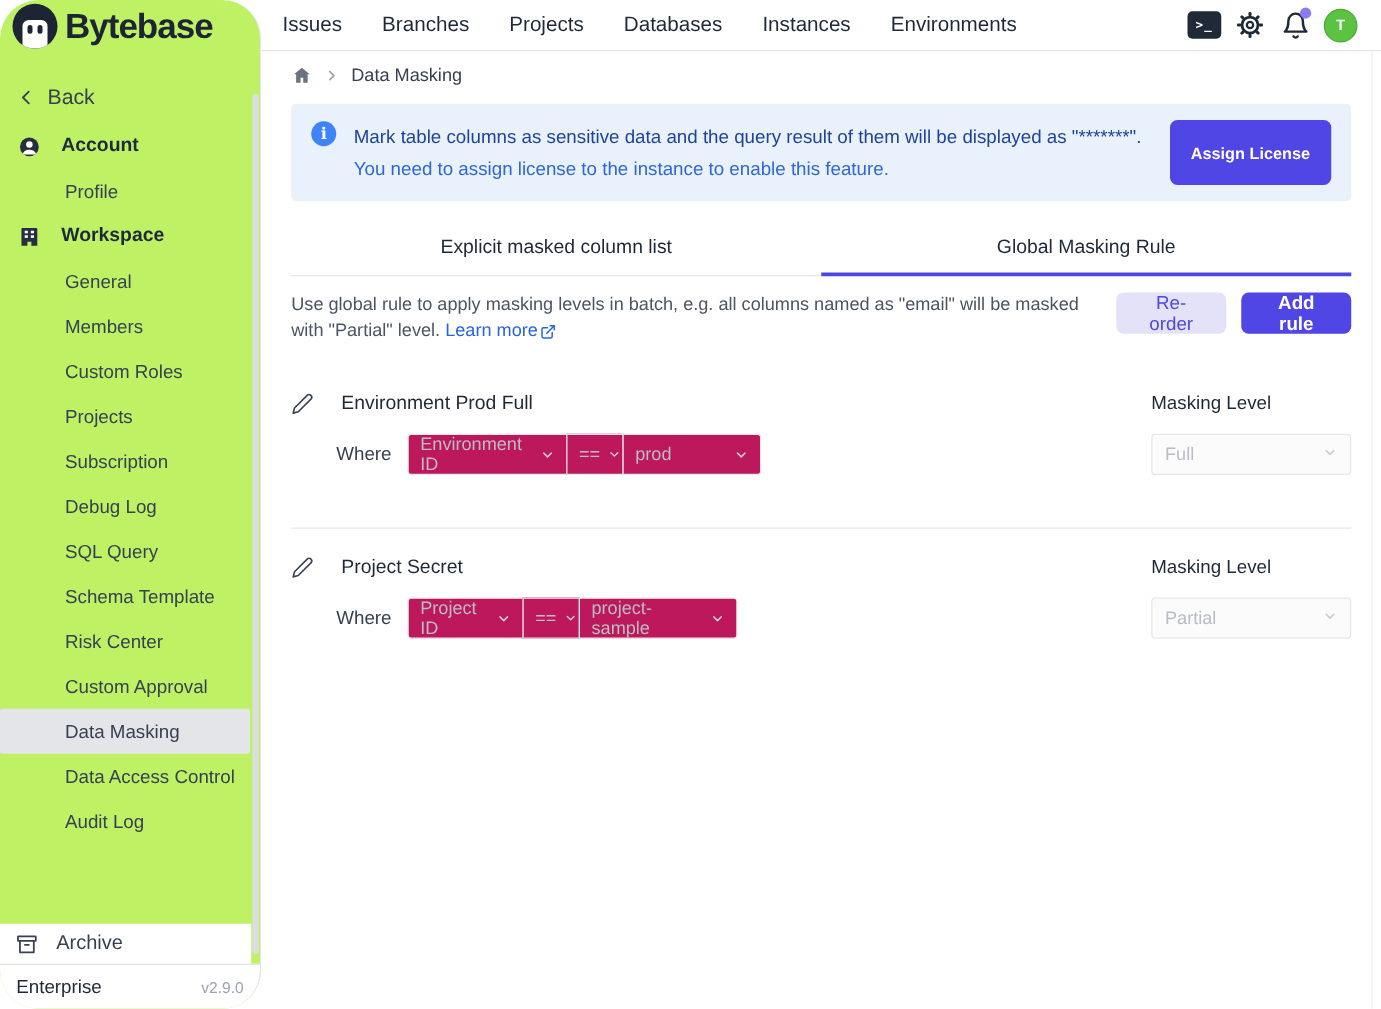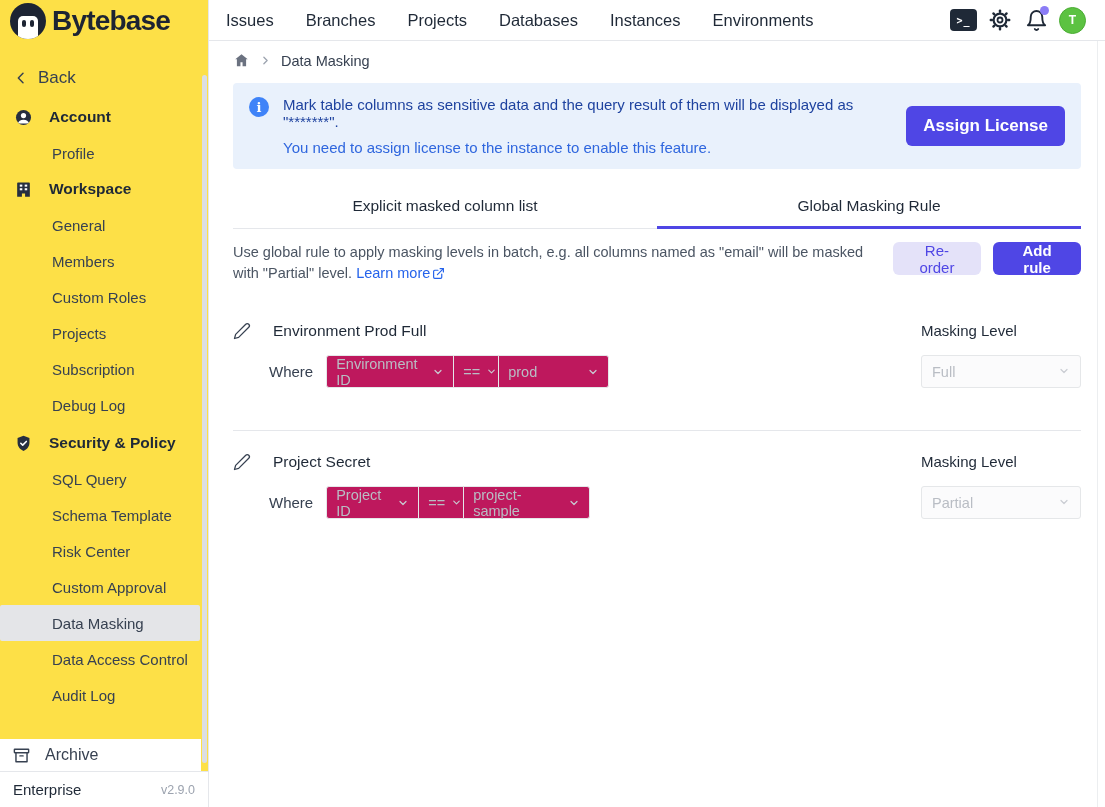--- a/index.html
+++ b/index.html
@@ -2,21 +2,21 @@
 <html><head>
 <meta charset="utf-8">
 <style>
   * { margin:0; padding:0; box-sizing:border-box; }
   html,body { width:1105px; height:807px; overflow:hidden; background:#fff;
     font-family:"Liberation Sans", sans-serif; color:#1f2937; }
   .app { display:flex; width:1105px; height:807px; }
 
   
   .sidebar { position:relative; width:209px; min-width:209px; height:807px;
-    border-right:1px solid #e5e7eb; background:#fde047; overflow:hidden; }
+    border-right:1px solid #e5e7eb; background:#bef264; overflow:hidden;border-radius:31px; }
   .logo-row { height:41px; display:flex; align-items:center; padding-left:10px; }
   .logo-mark { width:36px; height:36px; border-radius:50%; background:#1d2433; position:relative; overflow:hidden; flex:none; }
   .logo-face { position:absolute; left:8px; top:13px; width:20px; height:23px; background:#fff; border-radius:5px 5px 0 0; }
   .logo-eye { position:absolute; top:4px; width:4px; height:7px; background:#1d2433; border-radius:2px; }
   .logo-eye.l { left:4px; } .logo-eye.r { right:4px; }
   .logo-text { font-size:28px; font-weight:700; letter-spacing:-0.8px; color:#1d2433; margin-left:6px; }
 
   .back-row { height:36px; margin-top:19px; display:flex; align-items:center; padding-left:13px; cursor:pointer; }
   .back-row span { font-size:17px; color:#374151; margin-left:9px; }
 
@@ -58,21 +58,21 @@
 
   .banner { margin-top:14px; background:#e9f1fc; border-radius:4px; padding:13px 16px;
     display:flex; align-items:center; }
   .info-icon { width:20px; height:20px; border-radius:50%; background:#3f83f8; color:#fff;
     font-size:13px; font-weight:700; font-family:"DejaVu Serif", serif;
     display:flex; align-items:center; justify-content:center; flex:none; align-self:flex-start; margin-top:1px; }
   .banner-text { margin-left:14px; flex:1; }
   .banner-line1 { font-size:15px; color:#1e429f; font-weight:500; }
   .banner-line2 { font-size:15px; color:#2f66de; margin-top:9px; }
   .assign-btn { flex:none; background:#4f46e5; color:#fff; border:none; border-radius:6px;
-    height:40px; padding:0 17px; font-size:17px; font-weight:600; cursor:pointer; margin-left:16px;
+    height:52px; padding:0 17px; font-size:13px; font-weight:600; cursor:pointer; margin-left:16px;
     font-family:"Liberation Sans", sans-serif; }
 
   .tabs { margin-top:17px; display:flex; }
   .tab { flex:1; text-align:center; font-size:15.5px; color:#1f2937;
     padding:11px 0 13px; border-bottom:1px solid #e5e7eb; cursor:pointer; }
   .tab.active { border-bottom:3px solid #4f46e5; padding-bottom:11px; }
 
   .rules-header { margin-top:13px; display:flex; align-items:flex-start;gap:21px; }
   .desc { width:672px; font-size:14.5px; color:#4b5563; line-height:1.45; }
   .learn-more { color:#2563eb; text-decoration:none; cursor:pointer; display:inline-flex; align-items:center; gap:2px; }
@@ -155,27 +155,20 @@
       </svg>
       <span class="sh-label">Workspace</span>
     </div>
     <div class="sub-item">General</div>
     <div class="sub-item">Members</div>
     <div class="sub-item">Custom Roles</div>
     <div class="sub-item">Projects</div>
     <div class="sub-item">Subscription</div>
     <div class="sub-item">Debug Log</div>
 
-    <div class="section-header mt2">
-      <svg width="19" height="19" viewBox="0 0 24 24">
-        <path d="M12 2.2 4.5 5v6.2c0 4.7 3.1 8.4 7.5 10.4 4.4-2 7.5-5.7 7.5-10.4V5z" fill="#262e40"></path>
-        <path d="m8.6 11.7 2.4 2.4 4.6-4.7" stroke="#fff" stroke-width="2" fill="none" stroke-linecap="round" stroke-linejoin="round"></path>
-      </svg>
-      <span class="sh-label">Security &amp; Policy</span>
-    </div>
     <div class="sub-item">SQL Query</div>
     <div class="sub-item">Schema Template</div>
     <div class="sub-item">Risk Center</div>
     <div class="sub-item">Custom Approval</div>
     <div class="sub-item active">Data Masking</div>
     <div class="sub-item">Data Access Control</div>
     <div class="sub-item">Audit Log</div>
 
     <div class="side-scrollbar"></div>
 

